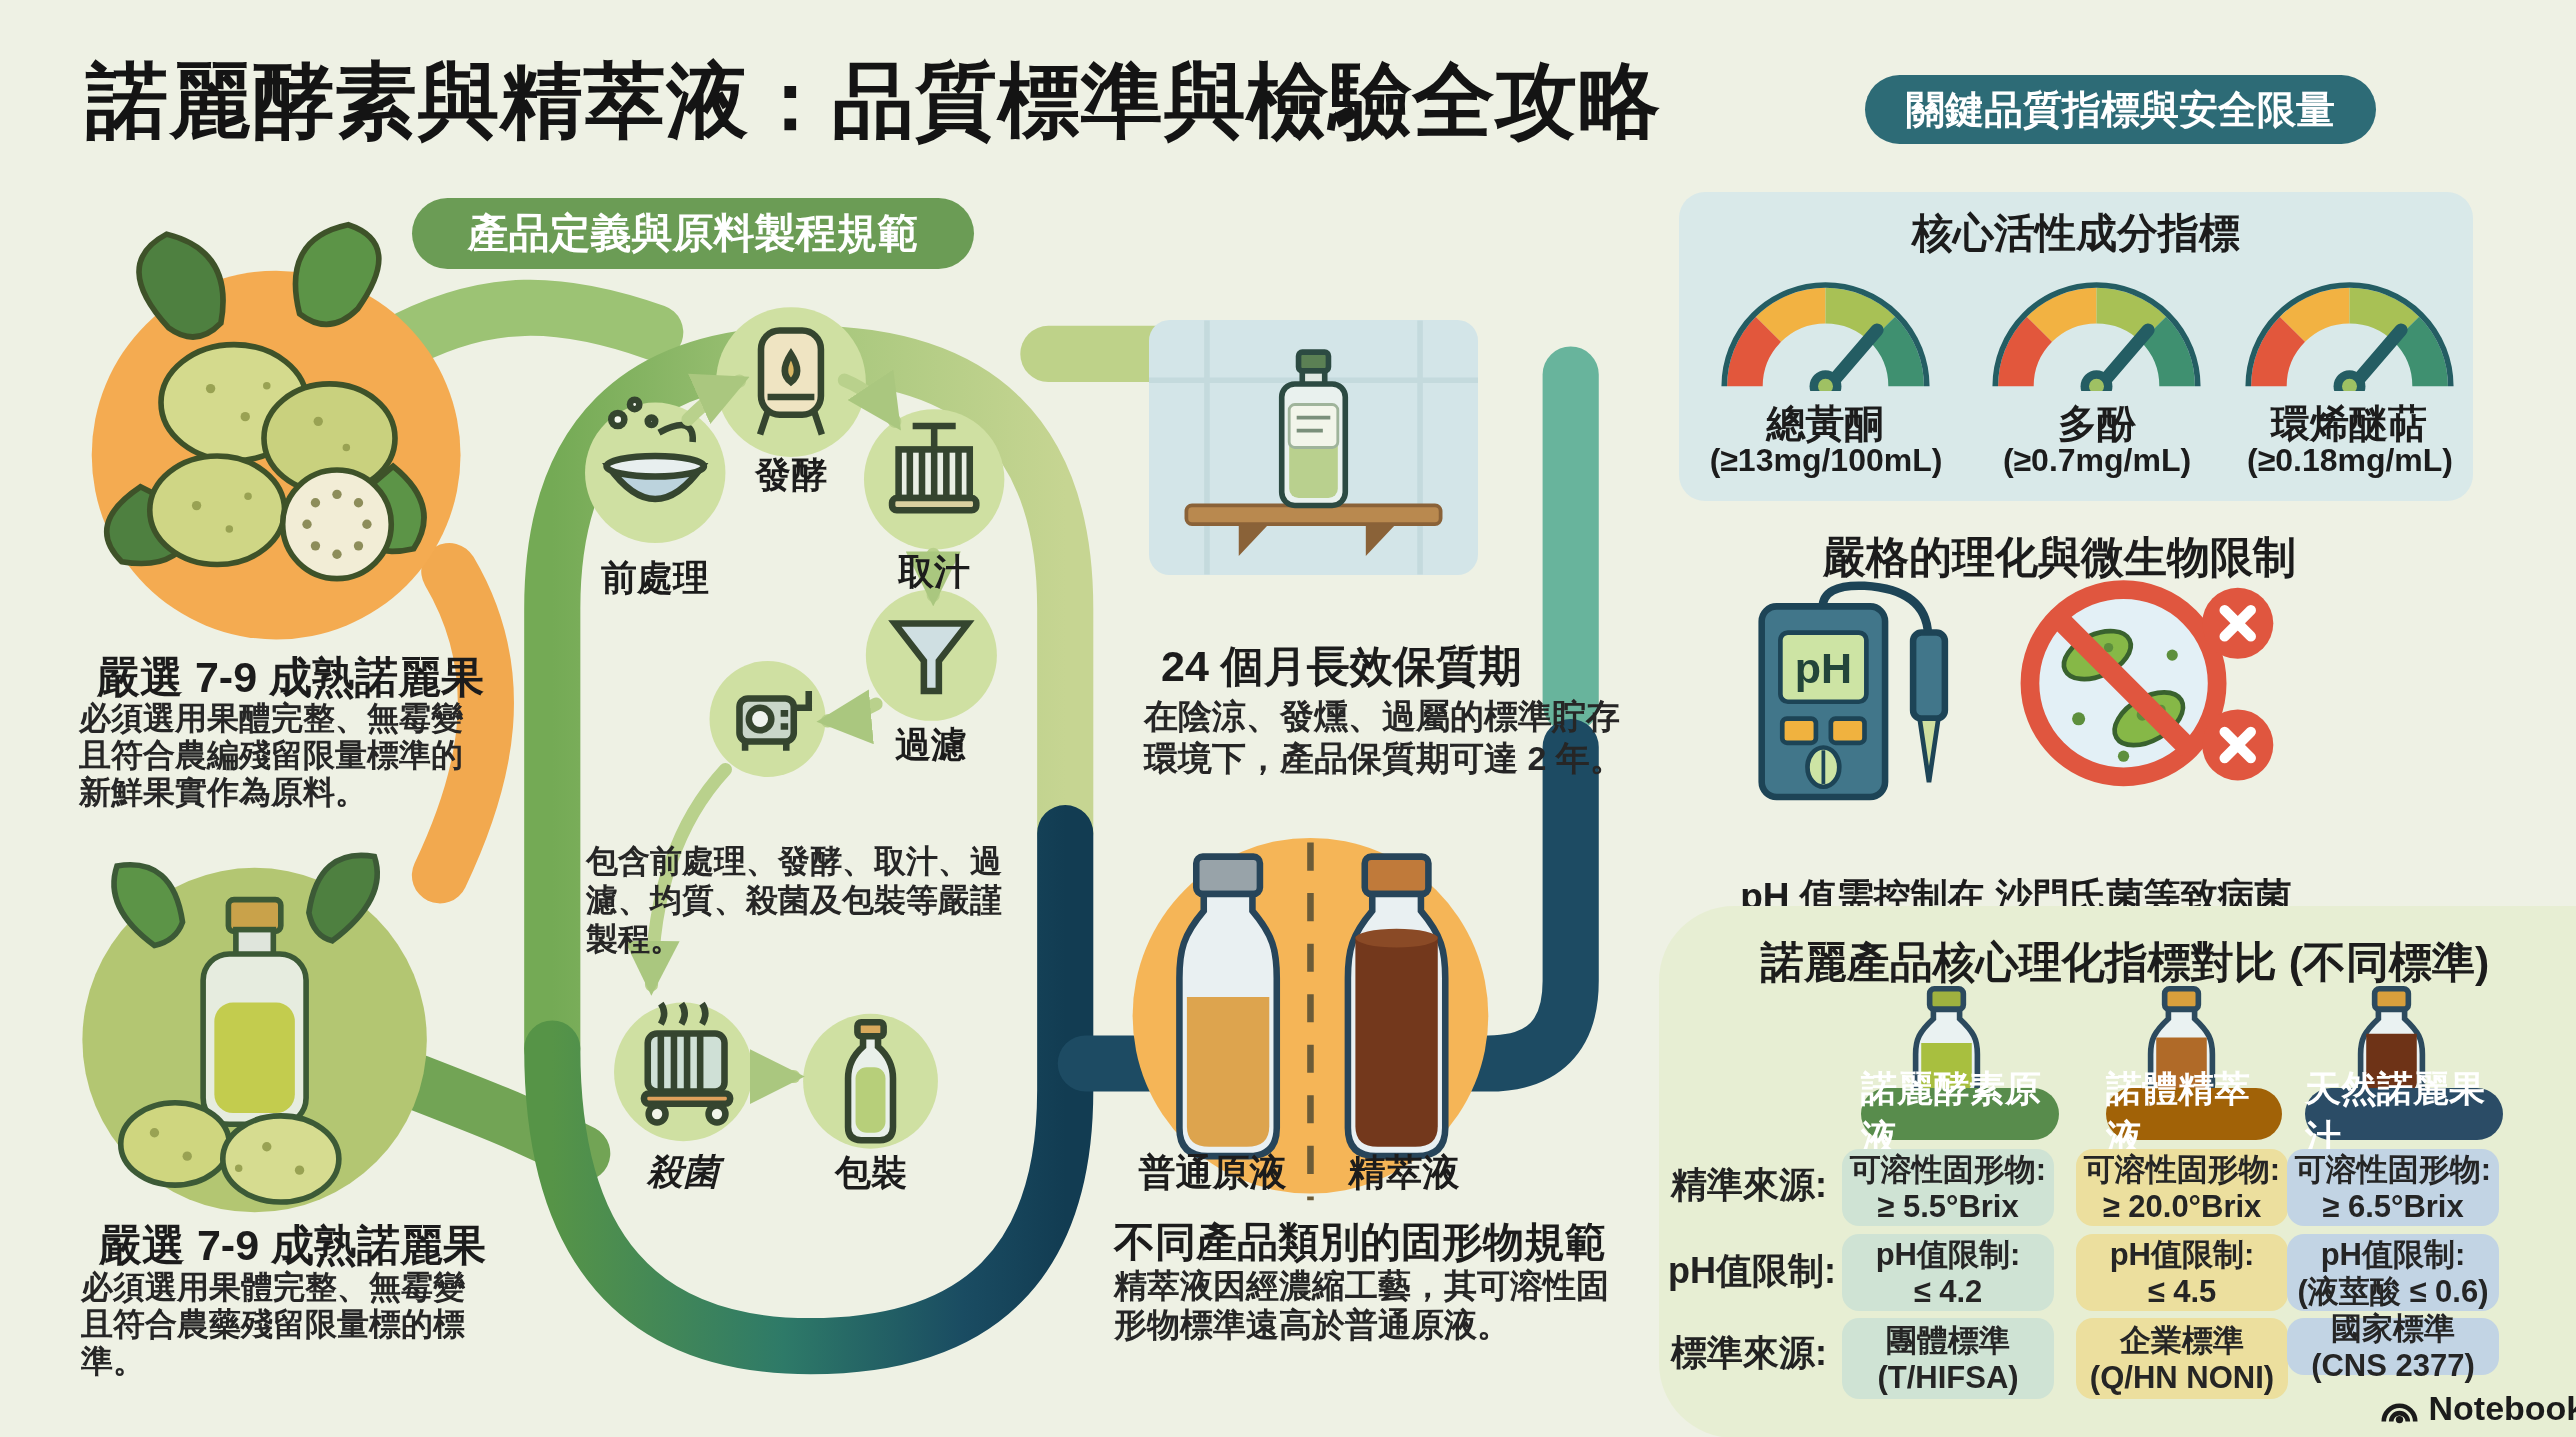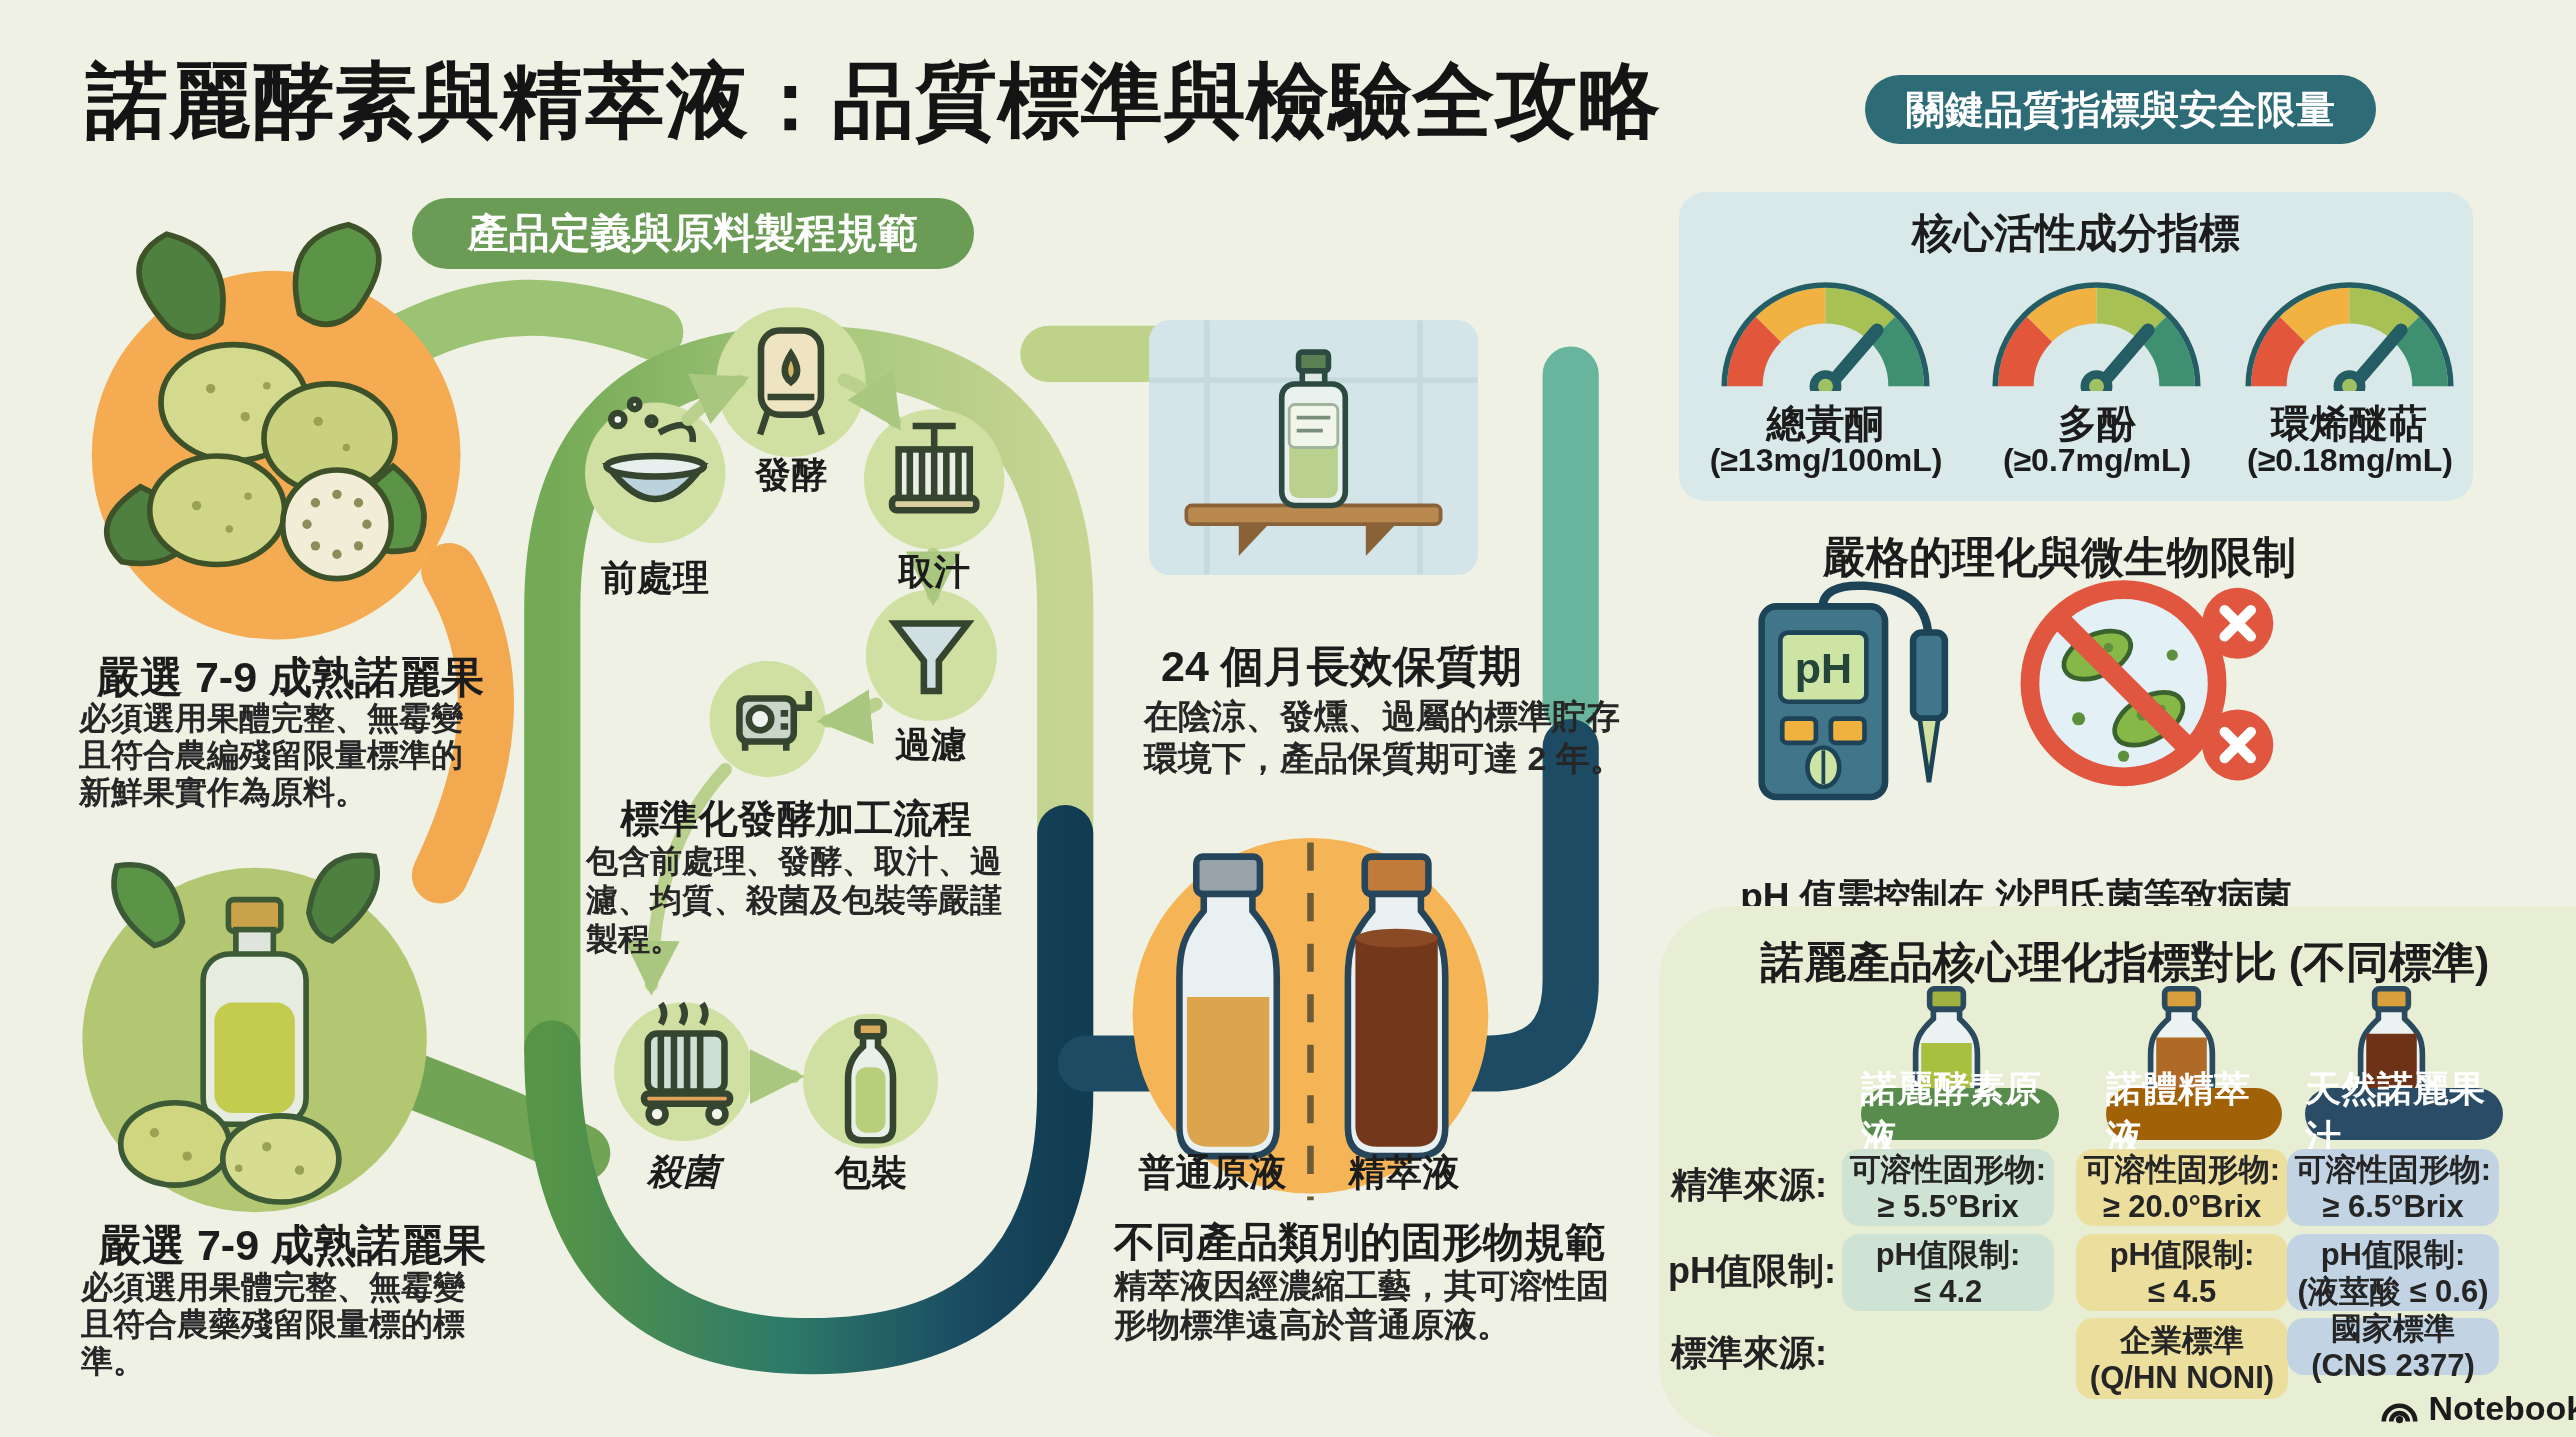--- a/index.html
+++ b/index.html
@@ -205,21 +205,20 @@
 <div class="t h" style="left:99px;top:1217px;font-size:43px;">嚴選 7-9 成熟諾麗果</div>
 <div class="t body-txt" style="left:81px;top:1269px;width:408px;font-size:32px;line-height:37px;">必須選用果體完整、無霉變且符合農藥殘留限量標的標準。</div>
 
 <div class="t h ctr" style="left:580px;top:554px;width:150px;font-size:36px;">前處理</div>
 <div class="t h ctr" style="left:716px;top:451px;width:150px;font-size:36px;">發酵</div>
 <div class="t h ctr" style="left:859px;top:548px;width:150px;font-size:36px;">取汁</div>
 <div class="t h ctr" style="left:856px;top:721px;width:150px;font-size:36px;">過濾</div>
 <div class="t h ctr" style="left:608px;top:1148px;width:150px;font-size:36px;font-style:italic;">殺菌</div>
 <div class="t h ctr" style="left:796px;top:1149px;width:150px;font-size:36px;">包裝</div>
 
-<div class="t h ctr" style="left:590px;top:792px;width:412px;font-size:39px;">標準化發酵加工流程</div>
 <div class="t body-txt" style="left:586px;top:842px;width:447px;font-size:32px;line-height:39px;">包含前處理、發酵、取汁、過濾、均質、殺菌及包裝等嚴謹製程。</div>
 
 <div class="panel" style="left:1149px;top:320px;width:329px;height:255px;background:#d3e5e8;border-radius:20.6px;">
   <svg width="329" height="255" viewBox="0 0 352 272">
     <path d="M 62,0 V 272 M 0,64 H 352 M 290,0 V 272" stroke="#c4dadd" stroke-width="6" fill="none"></path>
     <rect x="40" y="198" width="272" height="20" rx="6" fill="#b9894f" stroke="#8a6238" stroke-width="4"></rect>
     <path d="M 96,218 L 96,252 L 128,218 Z" fill="#8a6238"></path>
     <path d="M 232,218 L 232,252 L 264,218 Z" fill="#8a6238"></path>
     <g stroke="#2c4a42" stroke-width="6">
       <rect x="160" y="34" width="32" height="20" rx="4" fill="#5b8054"></rect>
@@ -365,20 +364,24 @@
 <div class="rowlab" style="left:1668px;top:1329px;">標準來源:</div>
 
 <div class="cell" style="left:1842px;top:1149px;width:212px;height:77px;background:#cfe3d4;font-size:31px;">
   <div>可溶性固形物:</div>
       <div>≥ 5.5°Brix</div>
 </div>
 <div class="cell" style="left:1842px;top:1234px;width:212px;height:77px;background:#cfe3d4;font-size:31px;">
   <div>pH值限制:</div>
       <div>≤ 4.2</div>
 </div>
+<div class="cell" style="left:1842px;top:1318px;width:212px;height:81px;background:#cfe3d4;font-size:31px;">
+  <div>團體標準</div>
+      <div>(T/HIFSA)</div>
+</div>
 
 <div class="cell" style="left:2076px;top:1149px;width:212px;height:77px;background:#ecdf9e;font-size:31px;">
   <div>可溶性固形物:</div>
       <div>≥ 20.0°Brix</div>
 </div>
 <div class="cell" style="left:2076px;top:1234px;width:212px;height:77px;background:#ecdf9e;font-size:31px;">
   <div>pH值限制:</div>
       <div>≤ 4.5</div>
 </div>
 <div class="cell" style="left:2076px;top:1318px;width:212px;height:81px;background:#ecdf9e;font-size:31px;">

